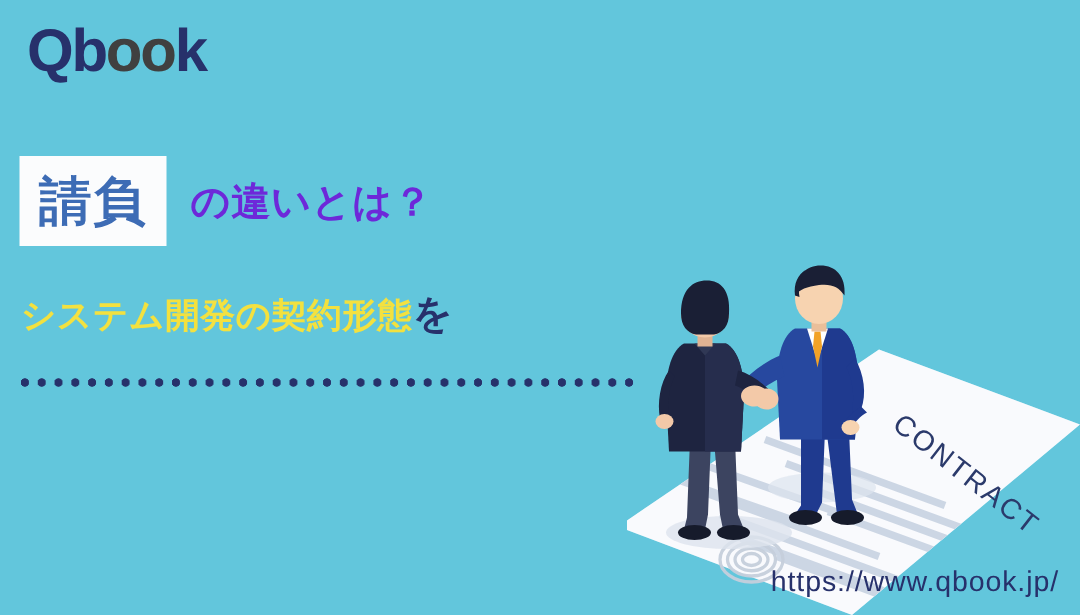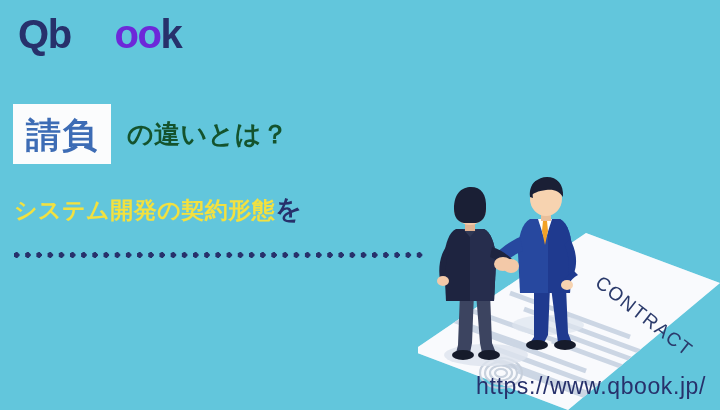--- a/index.html
+++ b/index.html
@@ -21,21 +21,21 @@
     position: absolute;
     left: 18px;
     top: 14px;
     font-size: 40px;
     font-weight: 700;
     letter-spacing: -1.5px;
     line-height: 1;
     white-space: nowrap;
   }
   #logo .lg-dark { color: #27316b; }
-  #logo .lg-mid  { color: #6d28d9; margin-left: 44px; }
+  #logo .lg-mid  { color: #404040; }
 
   
   #keyword-row {
     position: absolute;
     left: 13px;
     top: 104px;
     height: 60px;
     display: flex;
     align-items: stretch;
     gap: 7px;
@@ -53,21 +53,21 @@
     color: #3d6cb5;
     font-size: 35px;
     font-weight: 700;
     letter-spacing: 1px;
     line-height: 1;
     display: block;
   }
   #kw-suffix {
     display: flex;
     align-items: center;
-    color: #14532d;
+    color: #6d28d9;
     font-size: 26px;
     font-weight: 700;
     letter-spacing: 0.5px;
     padding-left: 9px;
   }
 
   
   #headline-yellow {
     position: absolute;
     left: 14px;
@@ -121,21 +121,21 @@
     height: 235px;
   }
   #illustration svg { display: block; }
 
   
   #site-url {
     position: absolute;
     right: 14px;
     bottom: 12px;
     color: #27316b;
-    font-size: 23px;
+    font-size: 19px;
     letter-spacing: 0.6px;
     line-height: 1;
     white-space: nowrap;
   }
 </style>
 </head>
 <body>
 
 <div id="banner">
 

